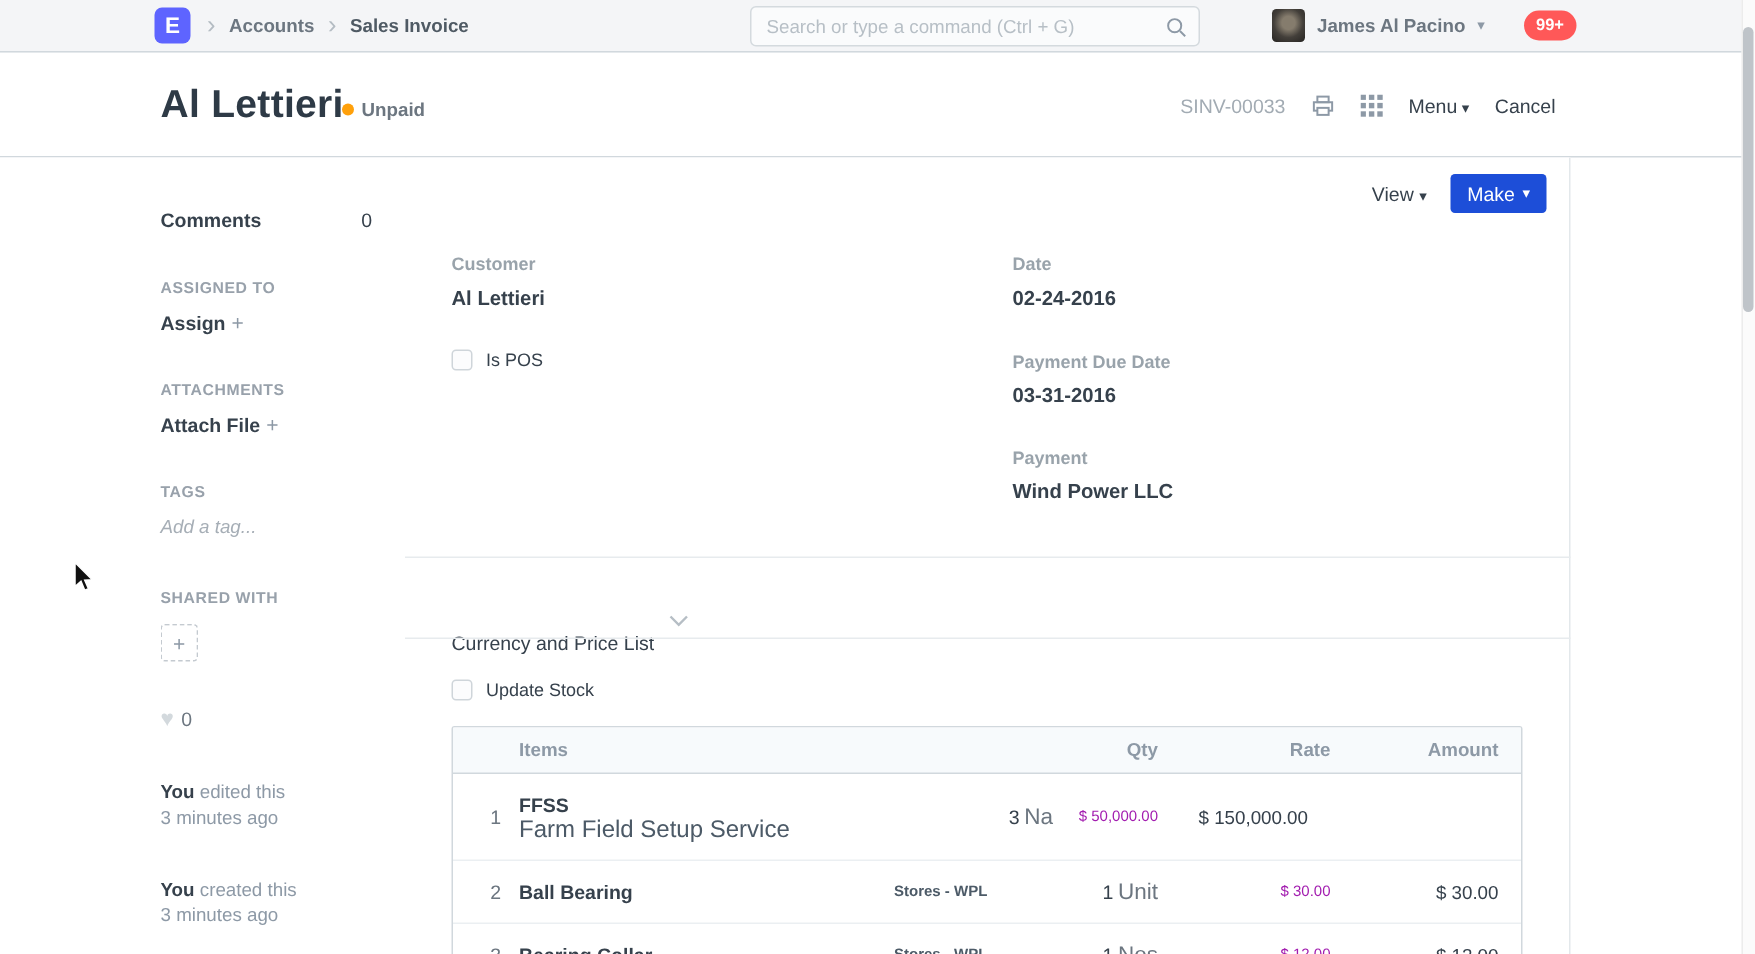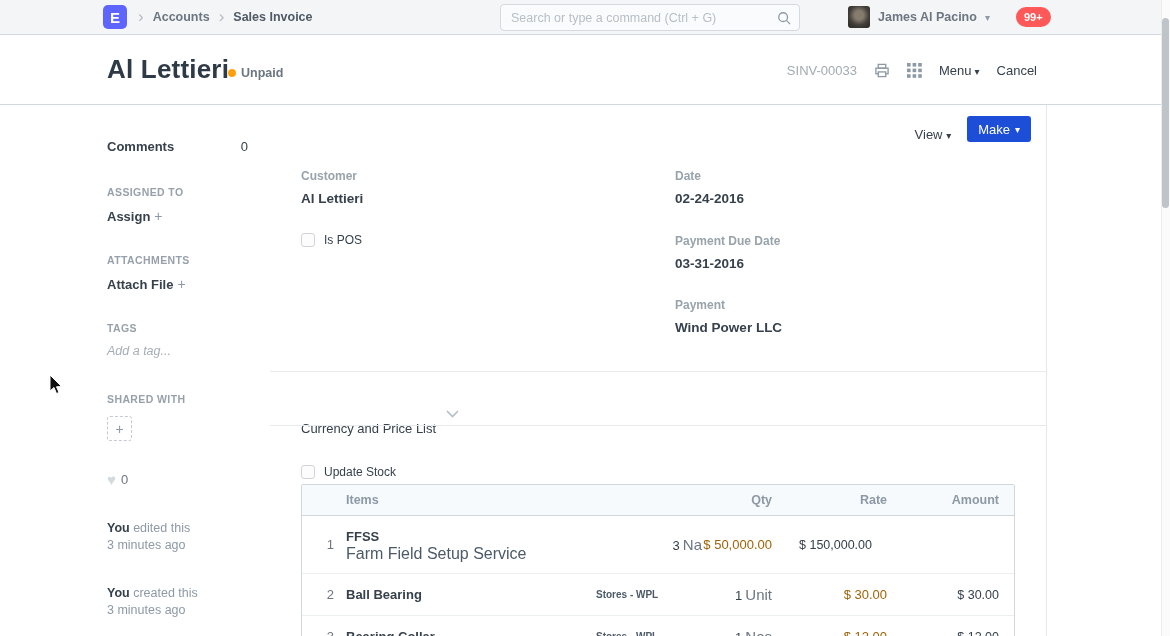--- a/index.html
+++ b/index.html
@@ -57,21 +57,21 @@
     display:flex; align-items:center; justify-content:center; font-size:14px; color:#8d99a6; }
   .like-row { display:flex; align-items:center; gap:5px; }
   .heart { color:#d3d9dd; font-size:15px; line-height:1; }
   .like-count { font-size:13px; color:#6c7680; }
   .activity { font-size:12.5px; color:#8d99a6; line-height:17px; }
   .activity b { color:#36414c; }
 
   
   .main { position:absolute; left:270px; top:105px; width:777px; height:531px;
     background:#fff; border-right:1px solid #e3e8eb; }
-  .actions { position:absolute; top:11px; right:15px; display:flex; align-items:flex-end; gap:16px; }
+  .actions { position:absolute; top:11px; right:15px; display:flex; align-items:center; gap:16px; }
   .view-btn { font-size:13px; color:#36414c; }
   .make-btn { background:#1d4ed8; color:#fff; font-size:13px; border-radius:3px;
     height:26px; padding:0 11px; display:flex; align-items:center; gap:5px; }
   .make-btn .caret { color:#fff; }
   .flabel { font-size:12px; font-weight:bold; color:#99a3ab; }
   .fvalue { font-size:13.5px; font-weight:bold; color:#36414c; }
   .abs { position:absolute; }
   .cb-row { display:flex; align-items:center; gap:9px; }
   .checkbox { width:14px; height:14px; border:1px solid #cfd5da; border-radius:3px; background:#fcfcfd; }
   .cb-label { font-size:12px; color:#36414c; }
@@ -89,21 +89,21 @@
   .trow.r1 { height:58px; }
   .trow.r2, .trow.r3 { height:42px; }
   .c.idx { font-size:13px; color:#6c7680; text-align:right; padding-right:12px; }
   .c.item { padding-right:8px; }
   .iname { font-size:13px; font-weight:bold; color:#36414c; line-height:17px; }
   .idesc { font-size:16px; color:#4c5a67; line-height:17px; }
   .idesc:empty, .c.wh:empty { display:none; }
   .c.wh { font-size:10px; font-weight:bold; color:#4c5a67; padding-left:14px; }
   .c.qty { text-align:right; font-size:13px; color:#36414c; }
   .c.qty .uom { font-size:15px; color:#6c7680; margin-left:3px; }
-  .c.rate { text-align:right; font-size:13px; color:#a16207; }
+  .c.rate { text-align:right; font-size:10px; color:#a21caf; }
   .c.amount { text-align:right; font-size:12.5px; color:#36414c; padding-right:15px; }
 
   
   .scroll-track { position:absolute; right:0; top:0; width:9px; height:636px;
     background:#fbfbfb; border-left:1px solid #ececec; }
   .scroll-thumb { position:absolute; right:1px; top:18px; width:7px; height:190px;
     background:#bfc4c9; border-radius:4px; }
   .cursor { position:absolute; left:48px; top:374px; pointer-events:none; }
 </style>
 </head>
@@ -232,21 +232,21 @@
 
     <div class="sec-head" style="top:287px;">
       <span class="sec-title">Currency and Price List</span>
       <svg width="13" height="8" viewBox="0 0 13 8">
         <polyline points="1,1 6.5,6.5 12,1" fill="none" stroke="#b6bec5" stroke-width="1.6"></polyline>
       </svg>
     </div>
 
     <div class="divider" style="top:320px;"></div>
 
-    <div class="abs cb-row" style="left:31px; top:360px;">
+    <div class="abs cb-row" style="left:31px; top:348px;">
       <span class="checkbox"></span>
       <span class="cb-label">Update Stock</span>
     </div>
 
     <div class="itable">
       <div class="thead">
         <div class="c"></div>
         <div class="c">Items</div>
         <div class="c"></div>
         <div class="c" style="text-align:right;">Qty</div>

